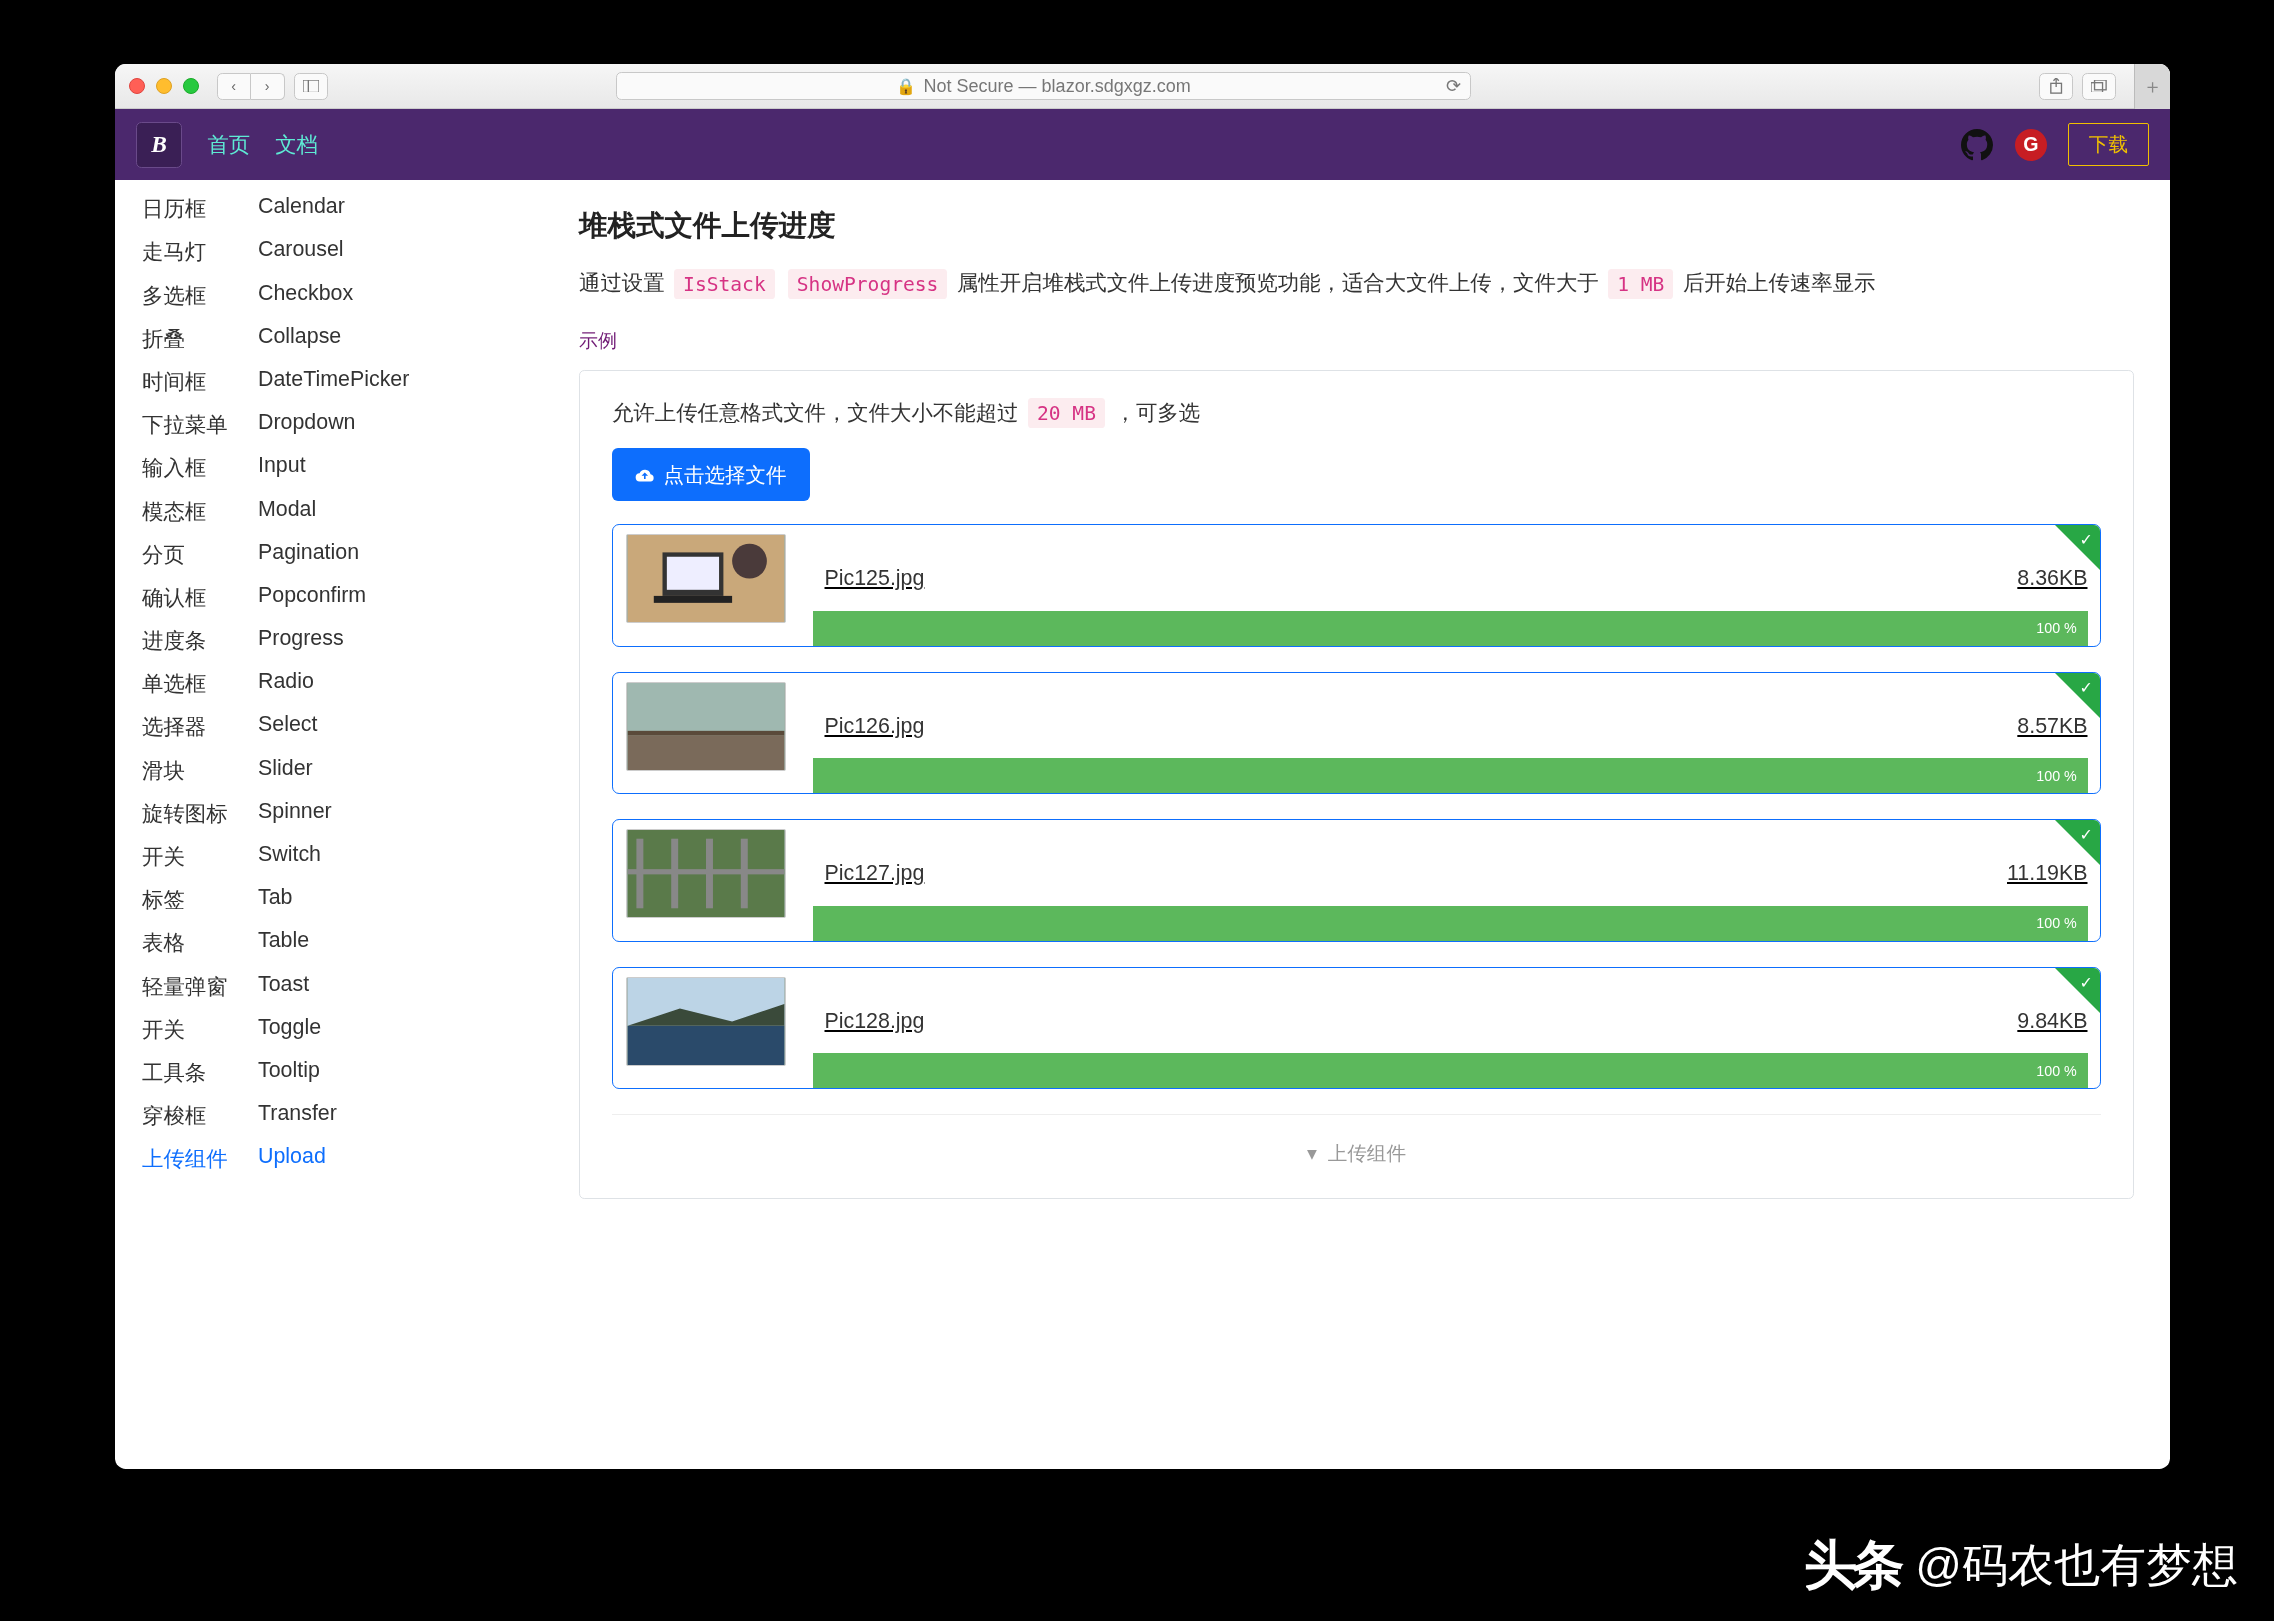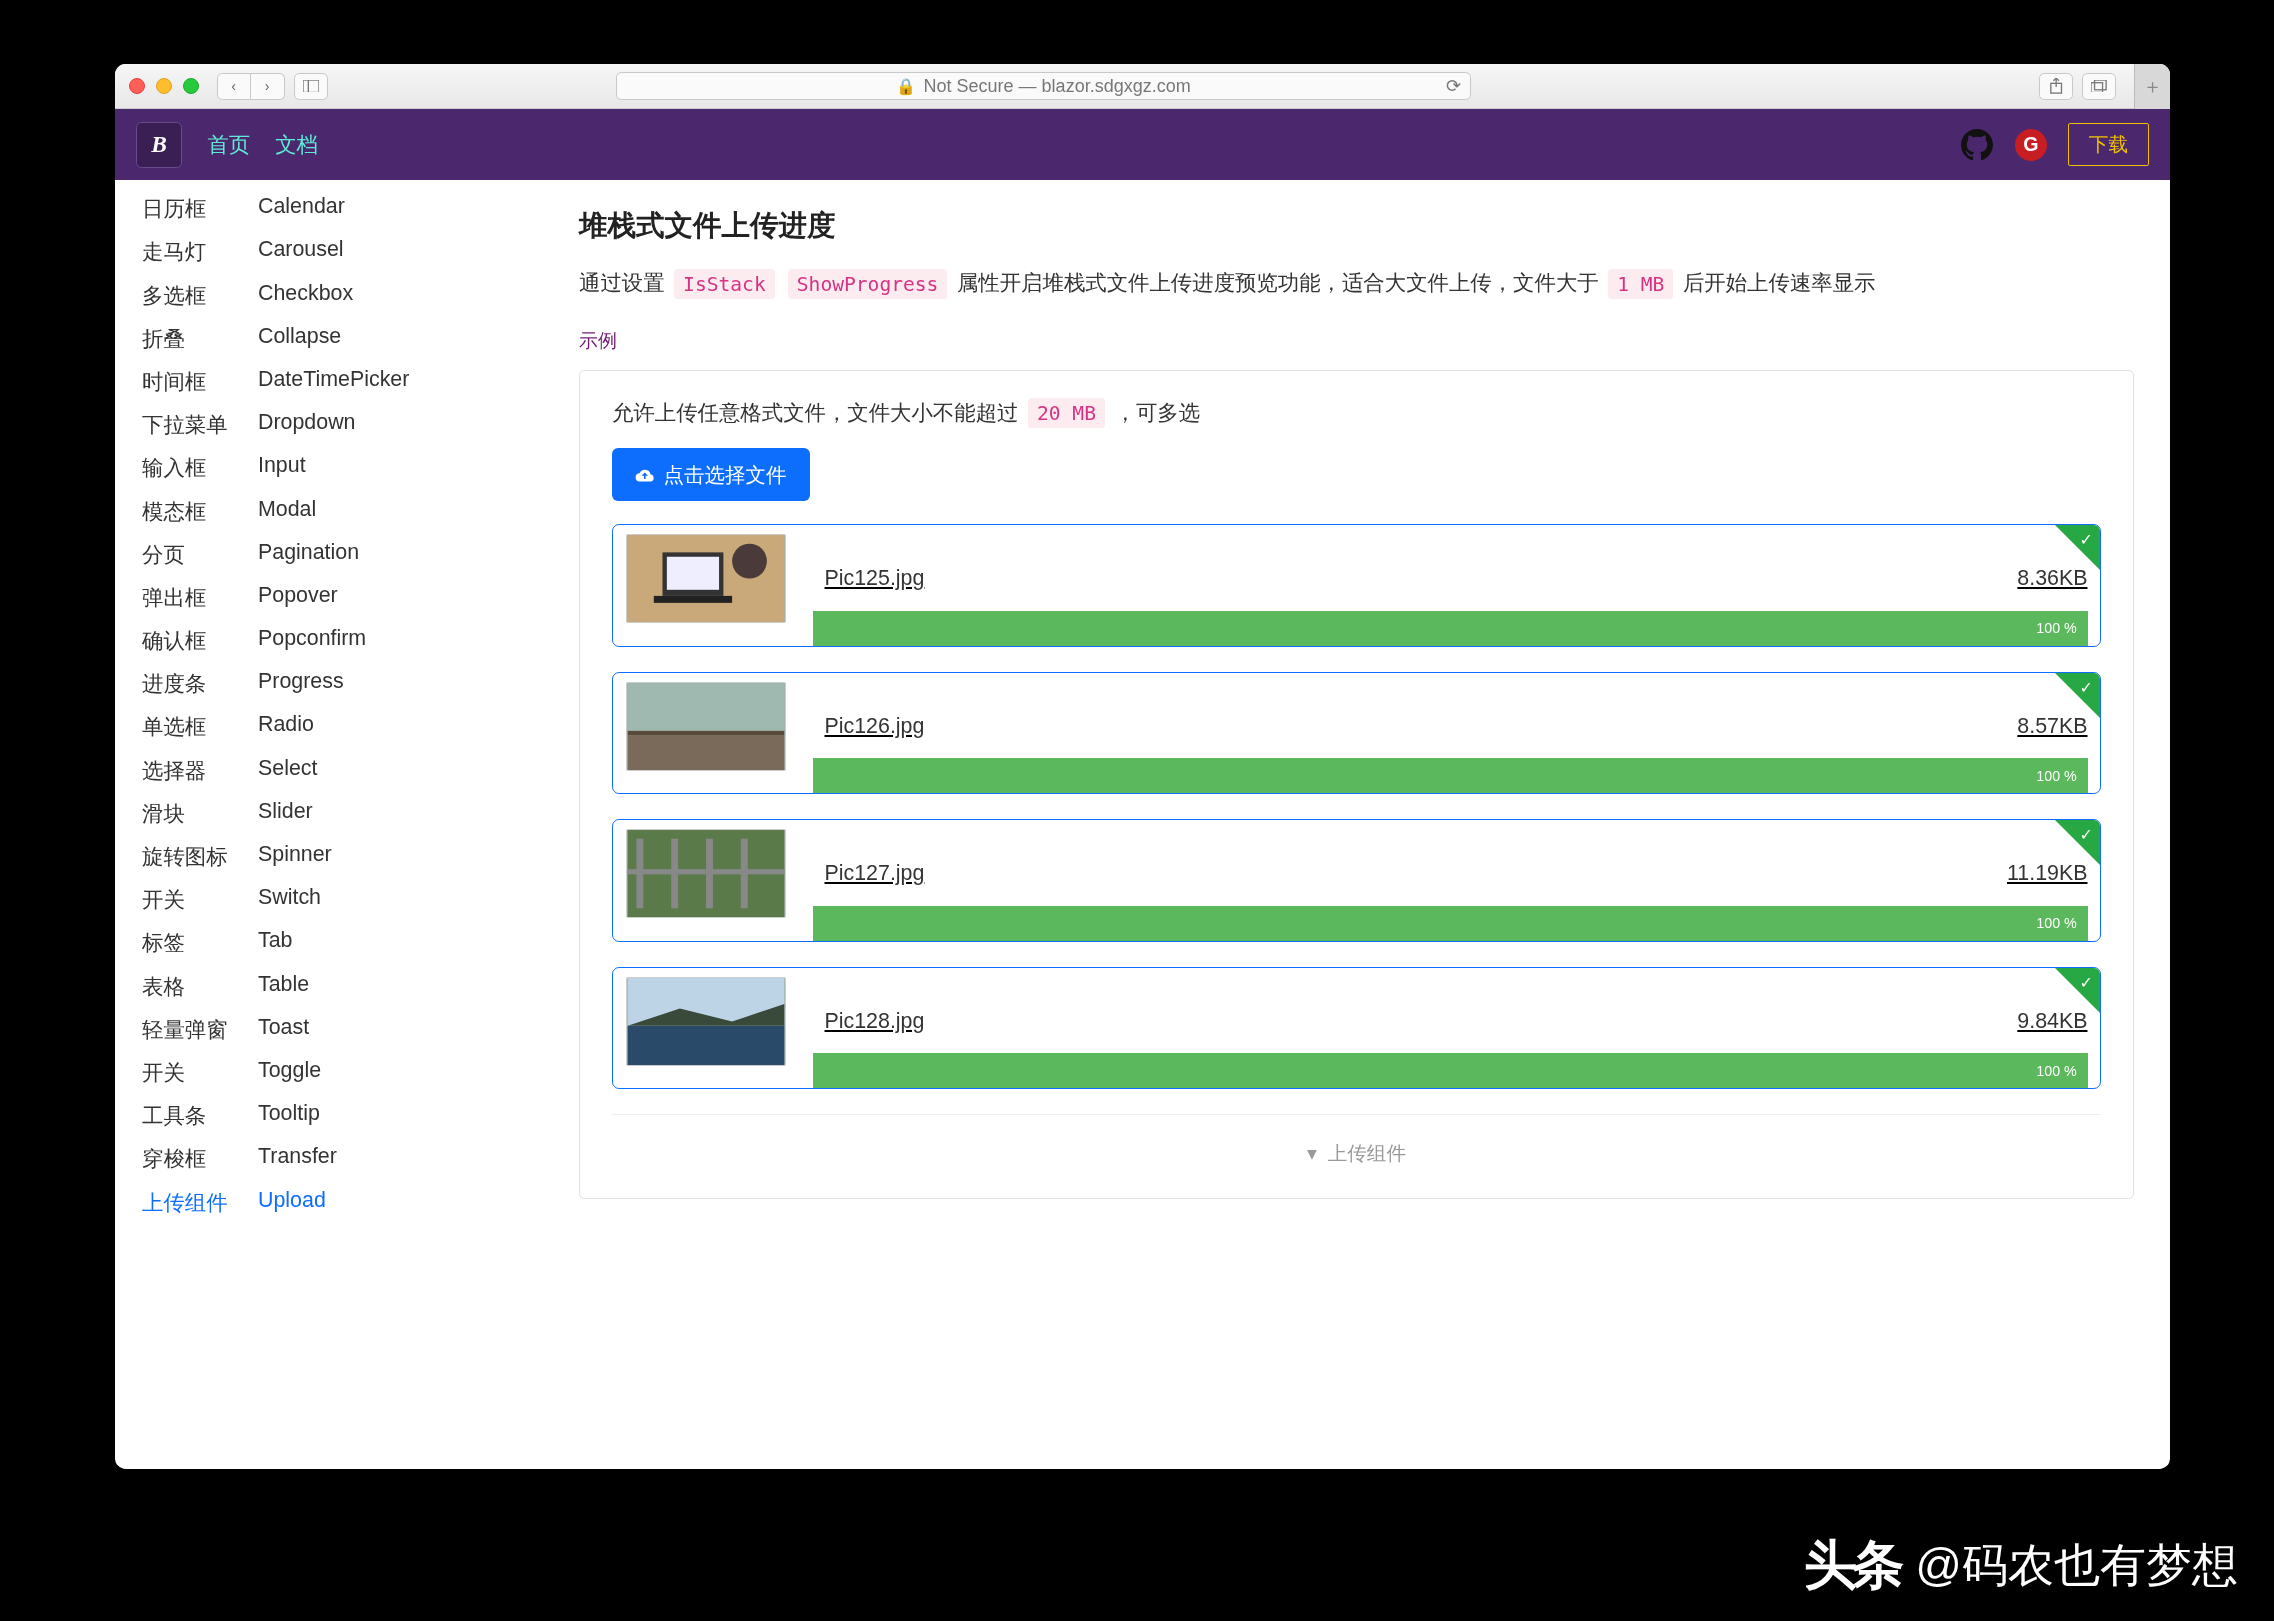--- a/index.html
+++ b/index.html
@@ -160,24 +160,20 @@
           <span class="side-cn">输入框</span>
           <span class="side-en">Input</span>
         </div>
         <div class="side-row">
           <span class="side-cn">模态框</span>
           <span class="side-en">Modal</span>
         </div>
         <div class="side-row">
           <span class="side-cn">分页</span>
           <span class="side-en">Pagination</span>
-        </div>
-        <div class="side-row">
-          <span class="side-cn">弹出框</span>
-          <span class="side-en">Popover</span>
         </div>
         <div class="side-row">
           <span class="side-cn">确认框</span>
           <span class="side-en">Popconfirm</span>
         </div>
         <div class="side-row">
           <span class="side-cn">进度条</span>
           <span class="side-en">Progress</span>
         </div>
         <div class="side-row">

